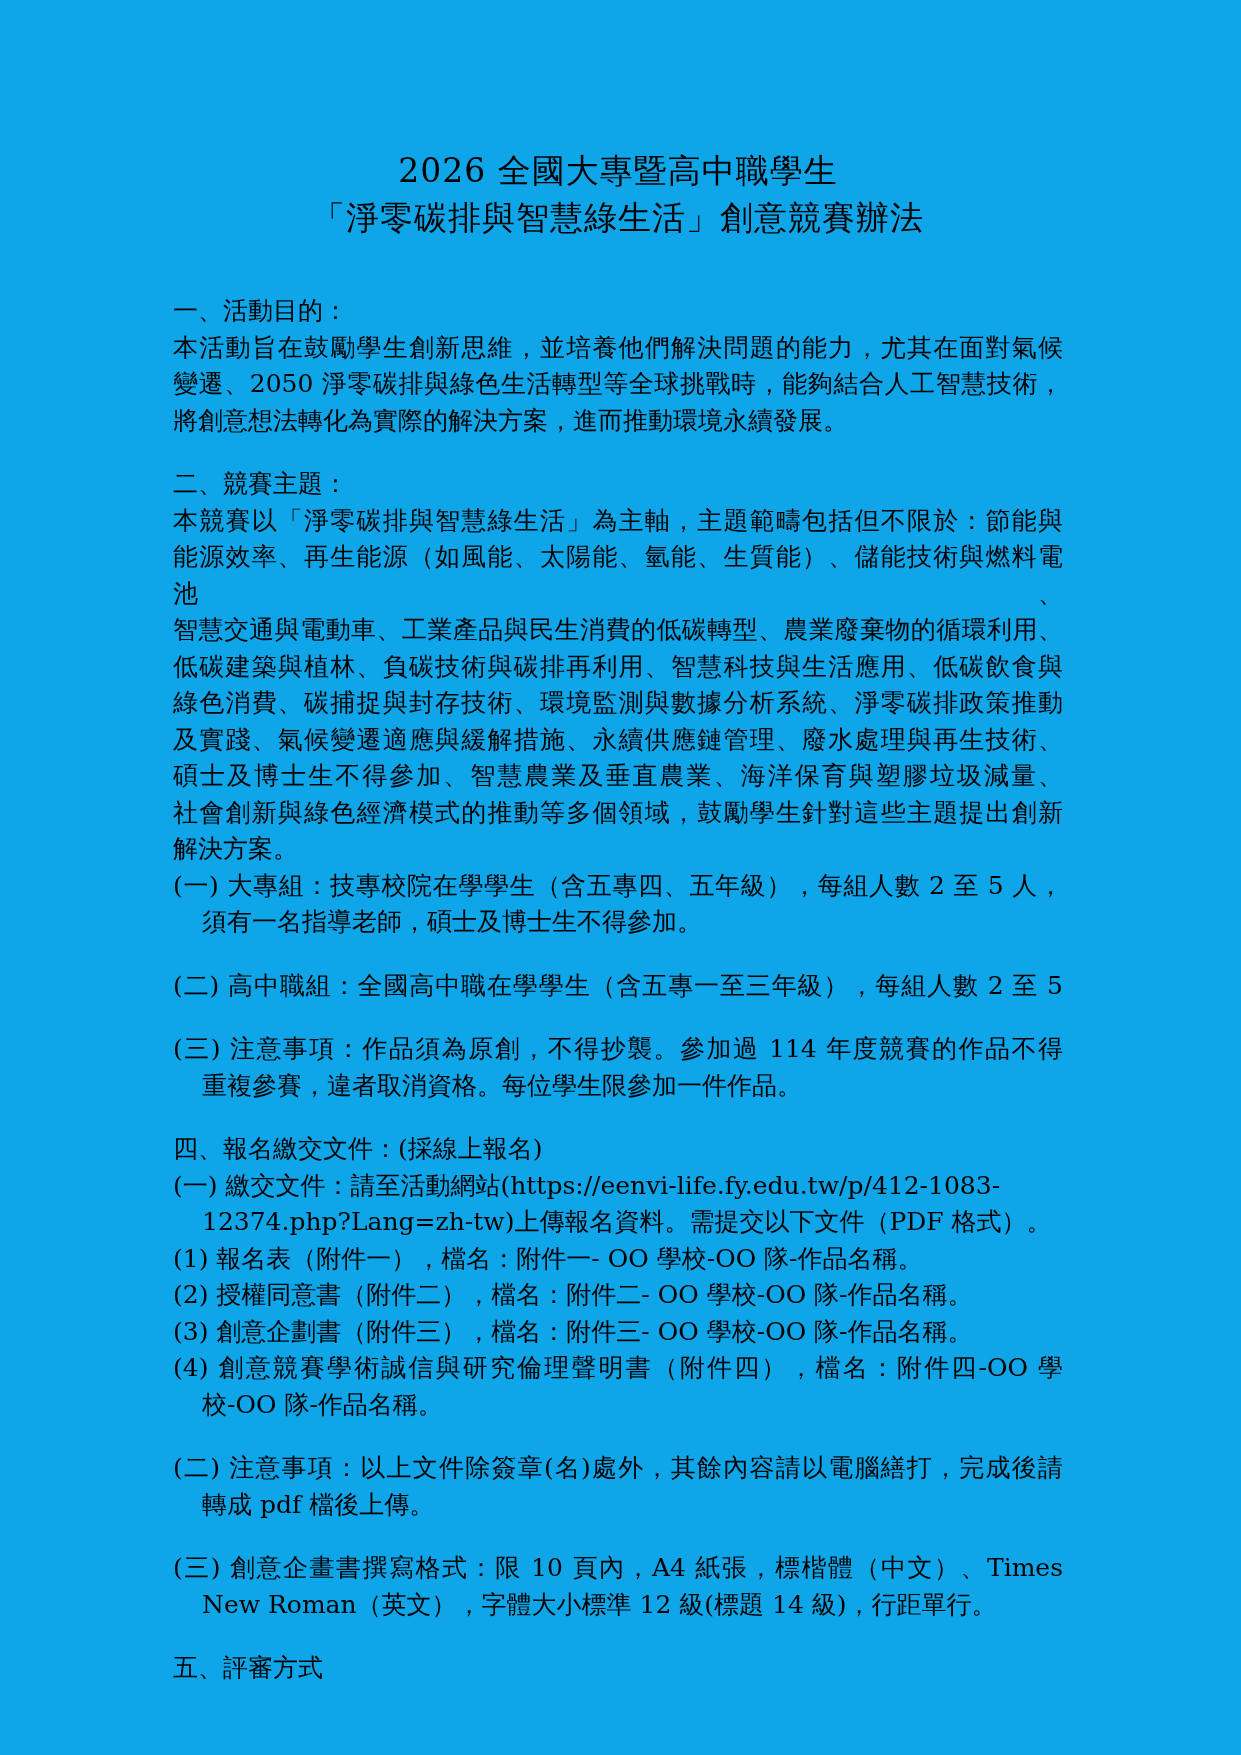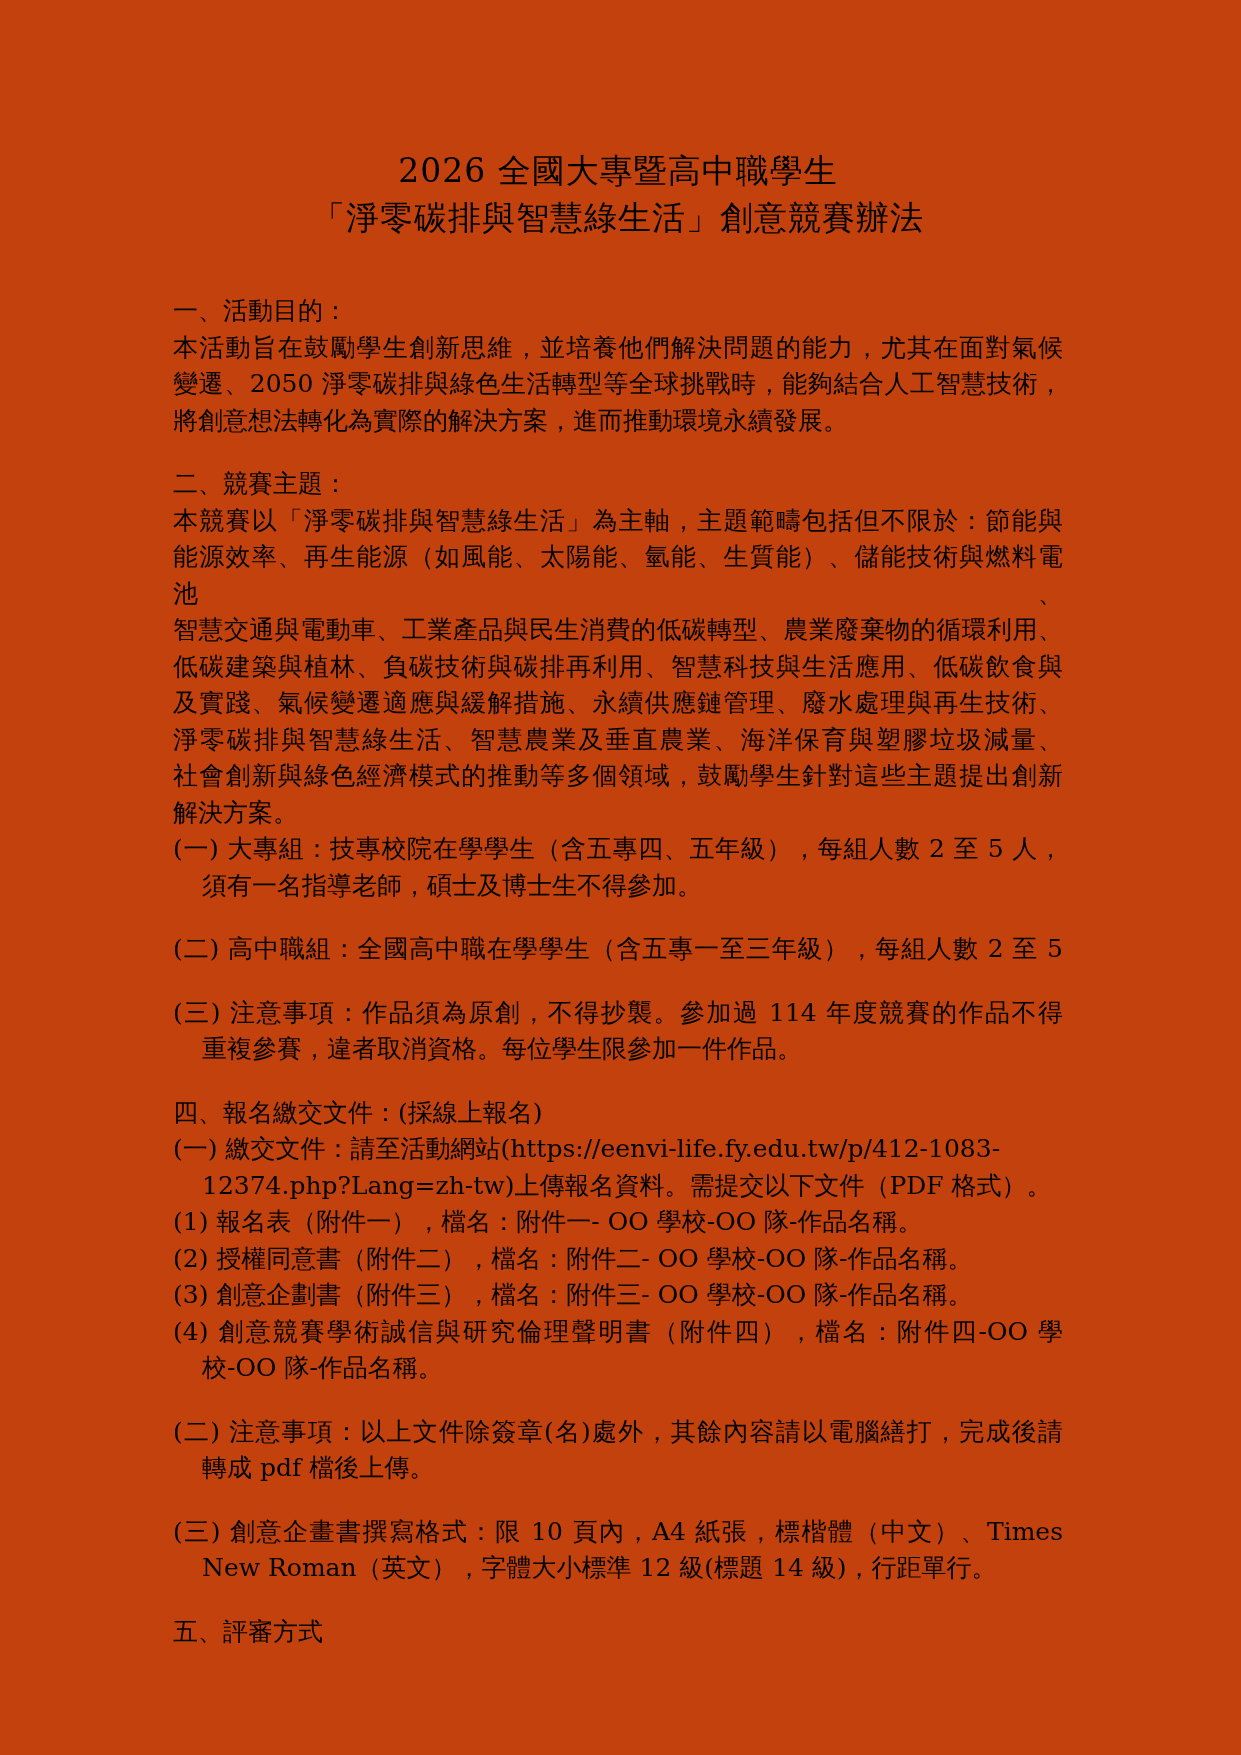--- a/index.html
+++ b/index.html
@@ -4,21 +4,21 @@
 <style>
   html, body {
     margin: 0;
     padding: 0;
     background: #ffffff;
   }
   .page {
     position: relative;
     width: 1241px;
     height: 1755px;
-    background: #c2410c;
+    background: #0ea5e9;
     color: #000000;
     font-family: "DejaVu Serif", "Liberation Serif", serif;
     overflow: hidden;
   }
   .content {
     position: absolute;
     left: 173px;
     top: 147px;
     width: 890px;
   }
@@ -63,22 +63,23 @@
 
     <div class="line">一、活動目的：</div>
         <div class="line just">本活動旨在鼓勵學生創新思維，並培養他們解決問題的能力，尤其在面對氣候</div>
         <div class="line just">變遷、2050 淨零碳排與綠色生活轉型等全球挑戰時，能夠結合人工智慧技術，</div>
         <div class="line">將創意想法轉化為實際的解決方案，進而推動環境永續發展。</div>
         <div class="line gap">二、競賽主題：</div>
         <div class="line just">本競賽以「淨零碳排與智慧綠生活」為主軸，主題範疇包括但不限於：節能與</div>
         <div class="line just">能源效率、再生能源（如風能、太陽能、氫能、生質能）、儲能技術與燃料電池、</div>
         <div class="line just">智慧交通與電動車、工業產品與民生消費的低碳轉型、農業廢棄物的循環利用、</div>
         <div class="line just">低碳建築與植林、負碳技術與碳排再利用、智慧科技與生活應用、低碳飲食與</div>
+        <div class="line just">綠色消費、碳捕捉與封存技術、環境監測與數據分析系統、淨零碳排政策推動</div>
         <div class="line just">及實踐、氣候變遷適應與緩解措施、永續供應鏈管理、廢水處理與再生技術、</div>
-        <div class="line just">淨零碳排與智慧綠生活、智慧農業及垂直農業、海洋保育與塑膠垃圾減量、</div>
+        <div class="line just">碩士及博士生不得參加、智慧農業及垂直農業、海洋保育與塑膠垃圾減量、</div>
         <div class="line just">社會創新與綠色經濟模式的推動等多個領域，鼓勵學生針對這些主題提出創新</div>
         <div class="line">解決方案。</div>
         <div class="line just">(一) 大專組：技專校院在學學生（含五專四、五年級），每組人數 2 至 5 人，</div>
         <div class="line ind">須有一名指導老師，碩士及博士生不得參加。</div>
         <div class="line just gap">(二) 高中職組：全國高中職在學學生（含五專一至三年級），每組人數 2 至 5</div>
         <div class="line just gap">(三) 注意事項：作品須為原創，不得抄襲。參加過 114 年度競賽的作品不得</div>
         <div class="line ind">重複參賽，違者取消資格。每位學生限參加一件作品。</div>
         <div class="line gap">四、報名繳交文件：(採線上報名)</div>
         <div class="line">(一) 繳交文件：請至活動網站(https://eenvi-life.fy.edu.tw/p/412-1083-</div>
         <div class="line ind">12374.php?Lang=zh-tw)上傳報名資料。需提交以下文件（PDF 格式）。</div>

